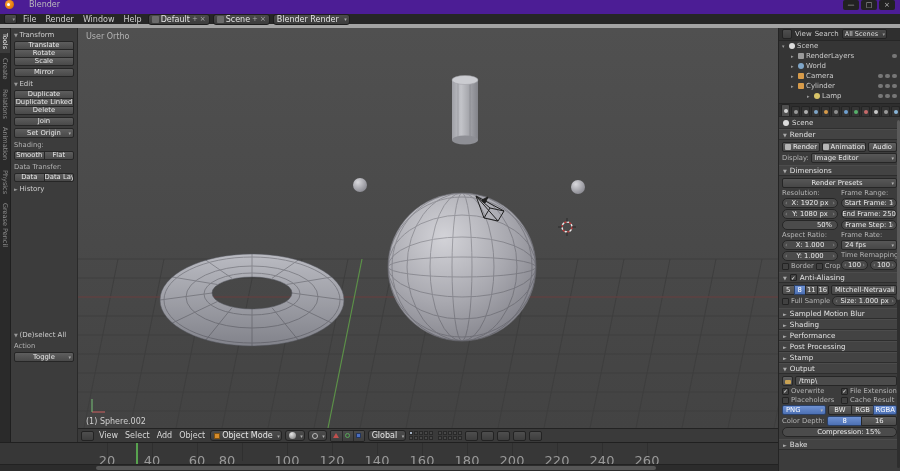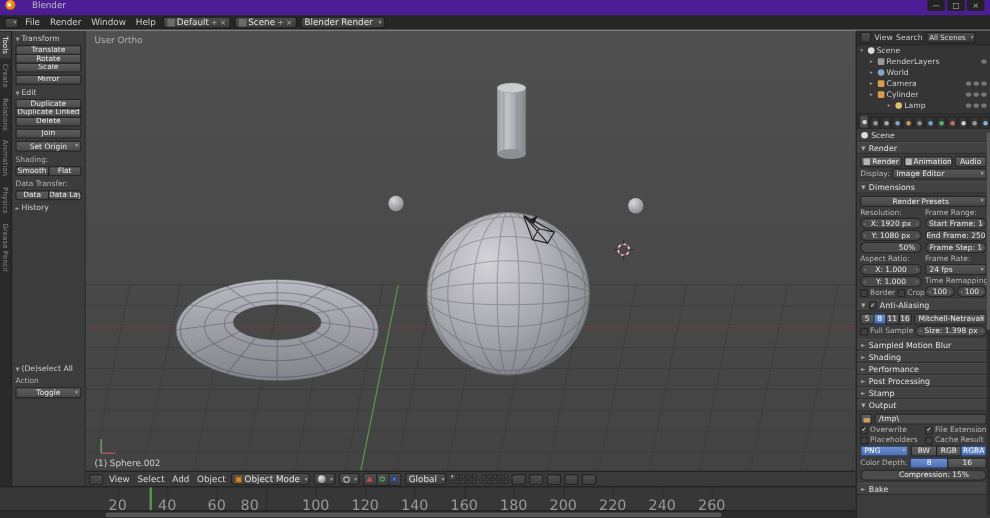--- a/index.html
+++ b/index.html
@@ -6,21 +6,21 @@
 html,body{background:#141414}
 #app{position:relative;width:900px;height:471px;background:#2b2b2b;font-family:"DejaVu Sans",sans-serif;font-size:8px;color:#d8d8d8;overflow:hidden}
 
 #titlebar{position:absolute;left:0;top:0;width:900px;height:14px;background:#4c1d95;display:flex;gap:15px;padding:0 5px}
 .blogo{width:9px;height:9px;border-radius:50%;background:radial-gradient(circle at 35% 35%,#ffac3a,#e87d0d 60%,#b35c06);position:relative;flex:none}
 .blogo::after{content:"";position:absolute;left:2px;top:3px;width:3px;height:3px;border-radius:50%;background:#fff}
 #titlebar .t{color:#bdbdbd}
 .wctrl{margin-left:auto;display:flex;gap:2px}
 .wbtn{width:16px;height:10px;display:flex;align-items:center;justify-content:center;background:#222;color:#bbb;font-size:7px;border-radius:2px}
 
-#menubar{position:absolute;left:0;top:14px;width:900px;height:14px;background:#262626;border-bottom:1px solid #a3a3a3;display:flex;align-items:center;gap:3px;padding:0 4px;white-space:nowrap}
+#menubar{position:absolute;left:0;top:14px;width:900px;height:14px;background:#262626;border-bottom:4px solid #a3a3a3;display:flex;align-items:center;gap:3px;padding:0 4px;white-space:nowrap}
 .micon{width:13px;height:10px;background:linear-gradient(#4c4c4c,#3a3a3a);border:1px solid #1c1c1c;border-radius:2px;flex:none;position:relative}
 .micon::after{content:"▾";position:absolute;right:1px;top:1px;font-size:5px;color:#999}
 .mitem{color:#cfcfcf;padding:0 3px}
 .msel{display:flex;align-items:center;gap:2px;height:11px;background:linear-gradient(#4a4a4a,#3c3c3c);border:1px solid #1c1c1c;border-radius:3px;padding:0 3px;color:#e3e3e3}
 .msel .ic{width:7px;height:7px;background:#6b6b6b;border-radius:1px;flex:none}
 .msel .pm{color:#aaa;font-size:7px}
 .mseldd{position:relative;padding-right:10px}
 .mseldd::after{content:"▾";position:absolute;right:2px;font-size:5px;color:#aaa}
 #stats{color:#8e8e8e;font-size:7.5px;margin-left:4px;overflow:hidden}
 
@@ -608,21 +608,21 @@
               </div>
           </div>
           <div class="ddF" style="flex:1.4">
               <span>Mitchell-Netravali</span>
             </div>
         </div>
         <div class="prow">
           <span class="chk"></span>
           <span class="lblP">Full Sample</span>
           <div class="numF grow">
-              <span>Size: 1.398 px</span>
+              <span>Size: 1.000 px</span>
             </div>
         </div>
       </div>
 
       <div class="phead closed">
           <span>Sampled Motion Blur</span>
         </div>
       <div class="phead closed">
           <span>Shading</span>
         </div>

